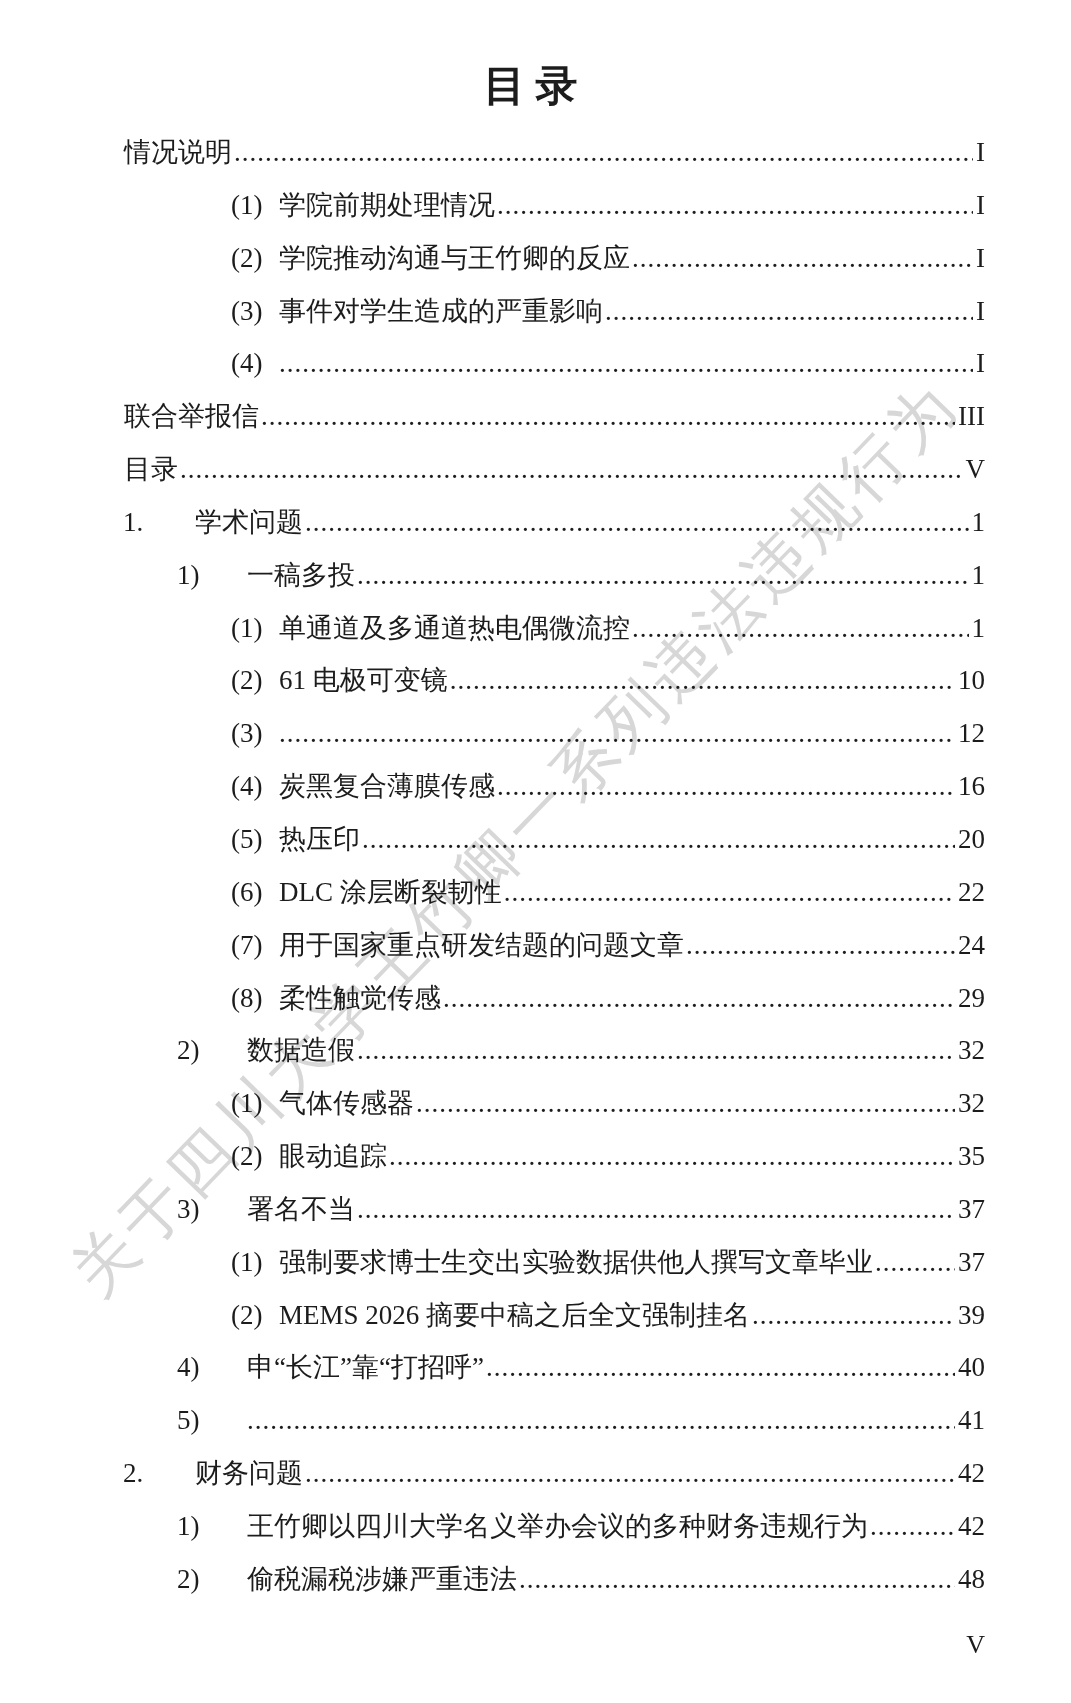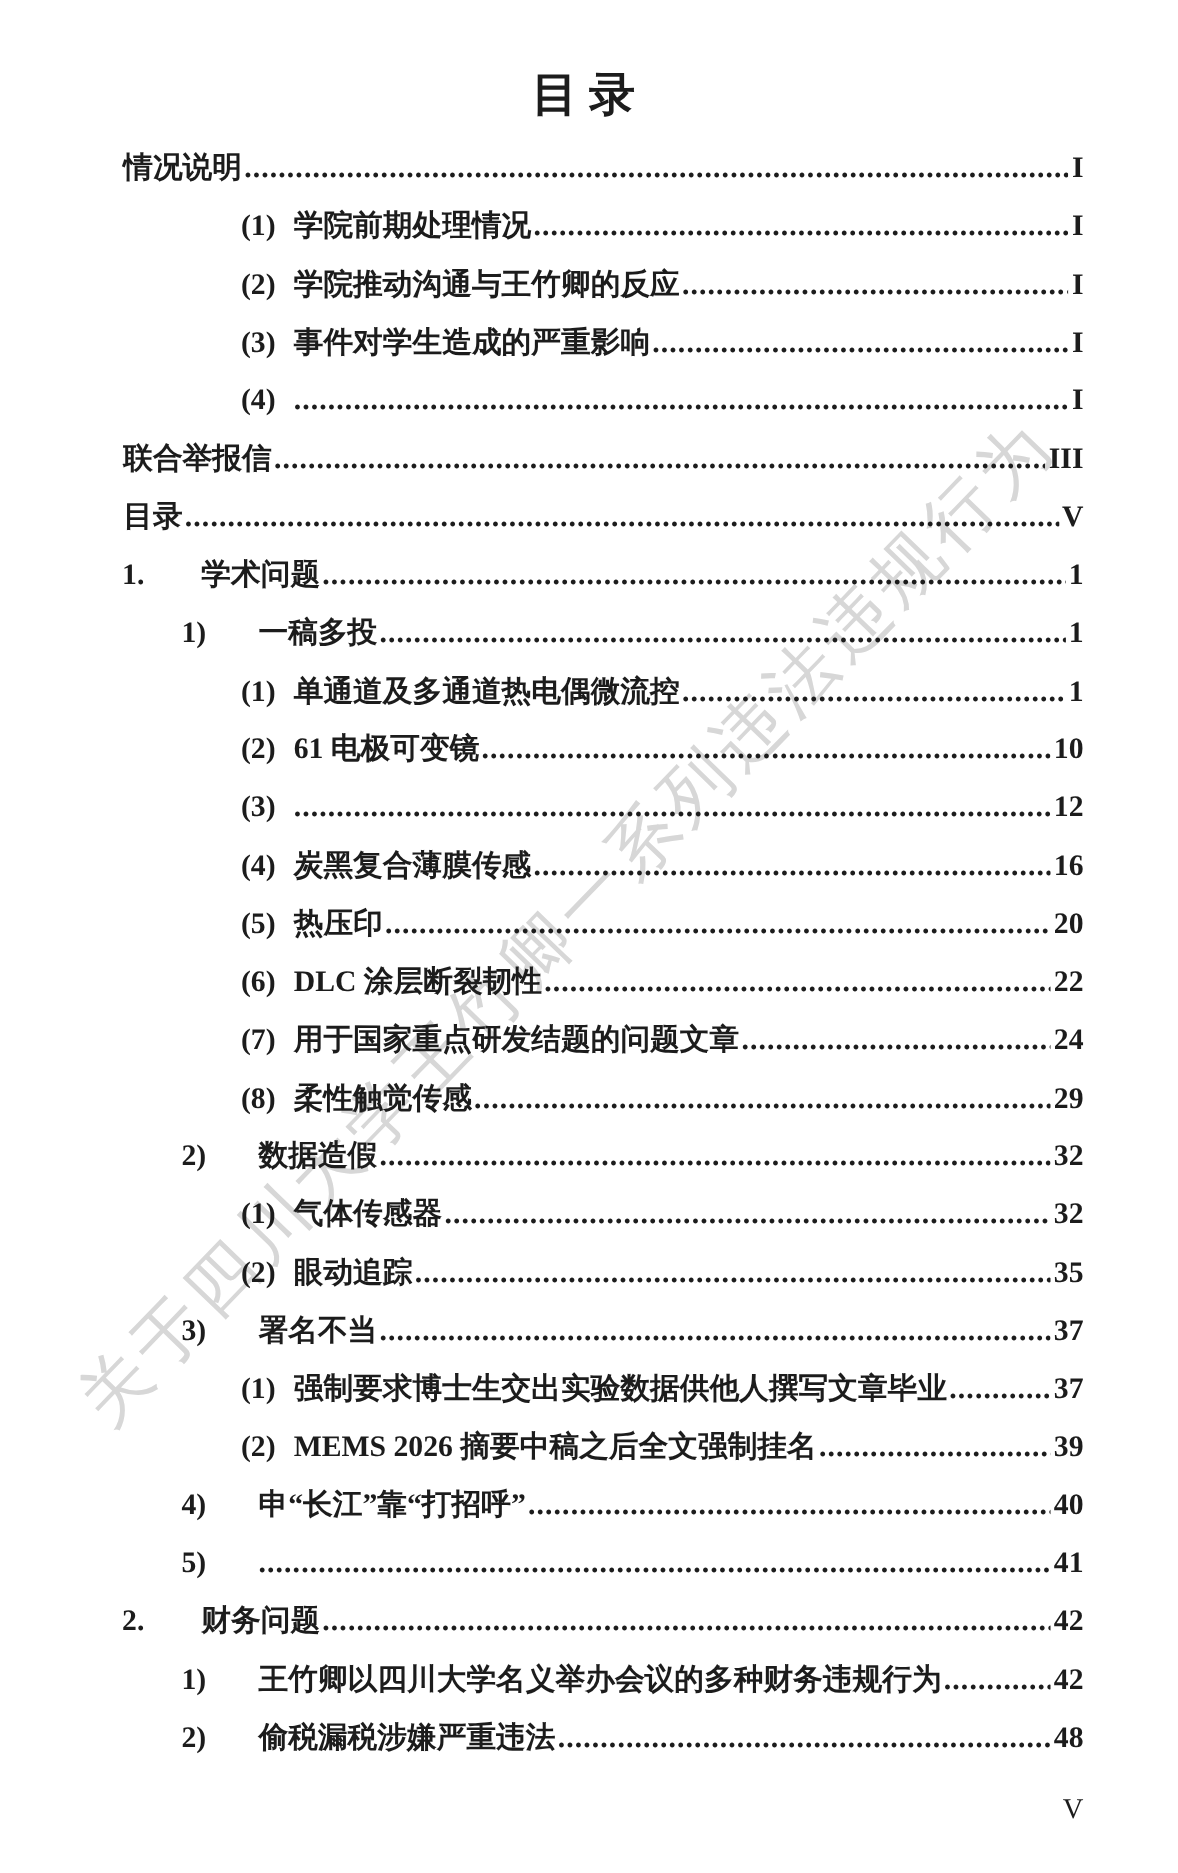--- a/index.html
+++ b/index.html
@@ -28,21 +28,21 @@
   .title{
     position:absolute;
     top:58px;left:0;right:0;
     text-align:center;
     font-size:42px;
     font-weight:bold;
     letter-spacing:10px;
   }
   .toc{
     position:absolute;
-    top:126px;left:4px;right:0;font-weight:bold;
+    top:126px;left:16px;right:0;
   }
   .row{
     display:flex;
     align-items:baseline;
     height:52.85px;
     line-height:52.85px;
     font-size:27px;
     padding-right:86px;
     white-space:nowrap;
   }

